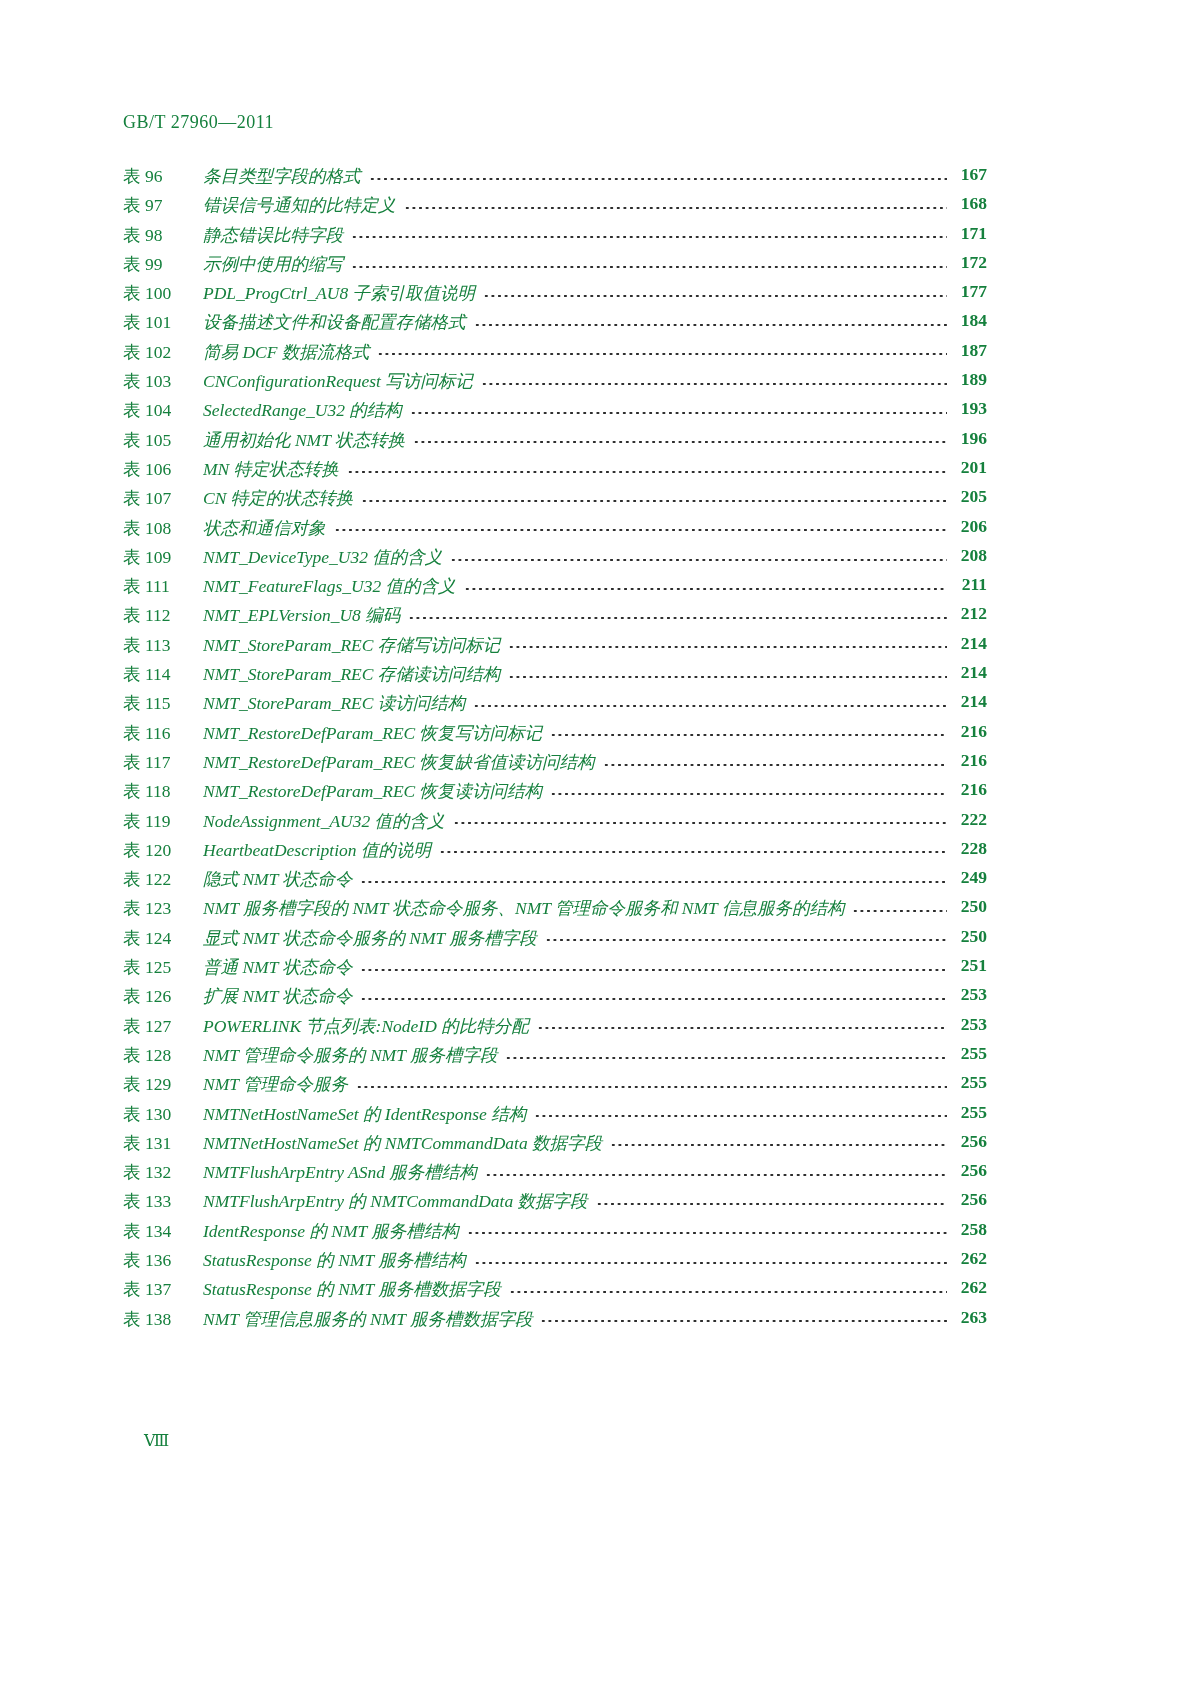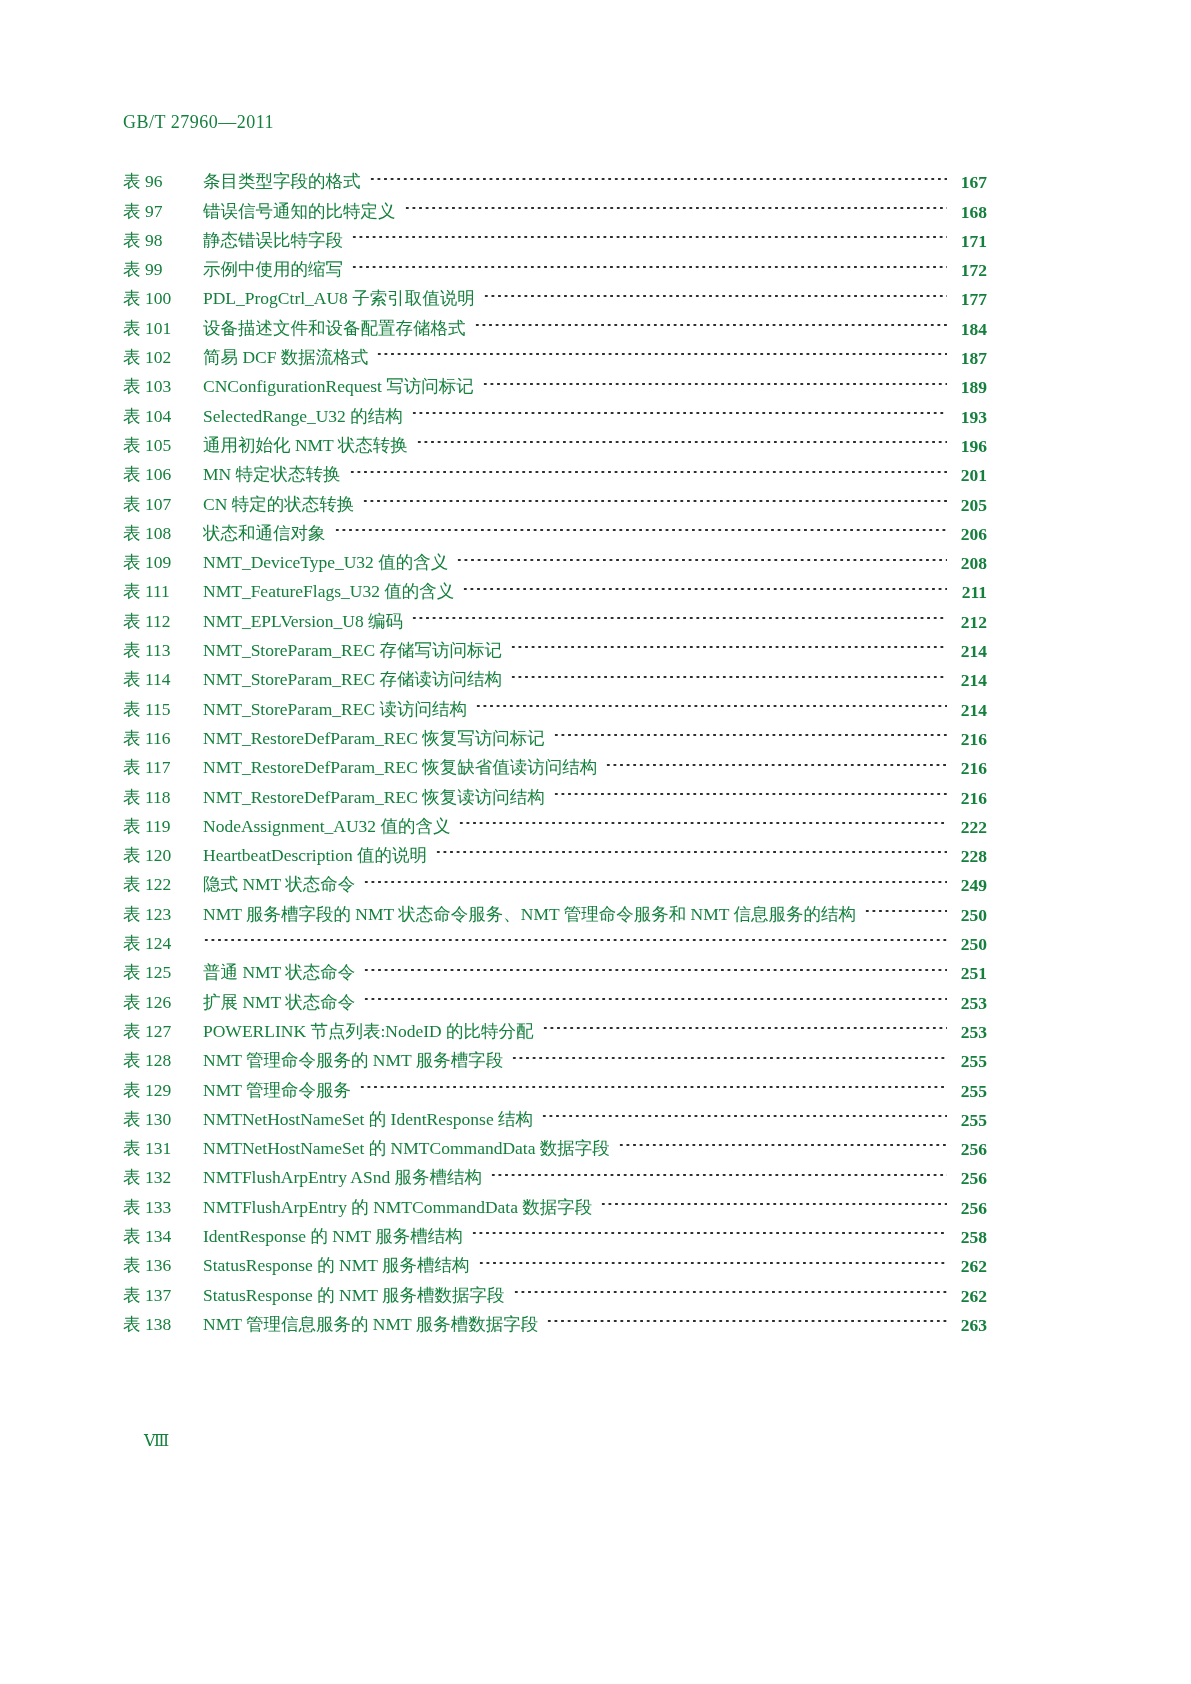--- a/index.html
+++ b/index.html
@@ -25,32 +25,33 @@
     letter-spacing: 0.5px;
   }
   .toc {
     position: absolute;
     left: 123px;
     top: 164px;
     width: 864px; 
   }
   .toc-row {
     display: flex;
-    align-items: flex-end;
+    align-items: flex-start;
     height: 29.3px;
     font-size: 17.5px;
     white-space: nowrap;
   }
   .toc-label {
     flex: 0 0 80px;
   }
   .toc-title {
     flex: 0 1 auto;
     padding-right: 8px;
     overflow: hidden;
+    font-style: italic;
   }
   .toc-leader {
     flex: 1 1 auto;
     min-width: 14px;
     align-self: center;
     height: 18px;
     margin-right: 8px;
     background-image: radial-gradient(circle, #2a2a2a 1.05px, rgba(0,0,0,0) 1.35px);
     background-size: 6.6px 18px;
     background-repeat: repeat-x;
@@ -228,20 +229,21 @@
     <span class="toc-page">249</span>
   </div>
       <div class="toc-row">
     <span class="toc-label">表 123</span>
     <span class="toc-title">NMT 服务槽字段的 NMT 状态命令服务、NMT 管理命令服务和 NMT 信息服务的结构</span>
     <span class="toc-leader"></span>
     <span class="toc-page">250</span>
   </div>
       <div class="toc-row">
     <span class="toc-label">表 124</span>
+    <span class="toc-title">显式 NMT 状态命令服务的 NMT 服务槽字段</span>
     <span class="toc-leader"></span>
     <span class="toc-page">250</span>
   </div>
       <div class="toc-row">
     <span class="toc-label">表 125</span>
     <span class="toc-title">普通 NMT 状态命令</span>
     <span class="toc-leader"></span>
     <span class="toc-page">251</span>
   </div>
       <div class="toc-row">

